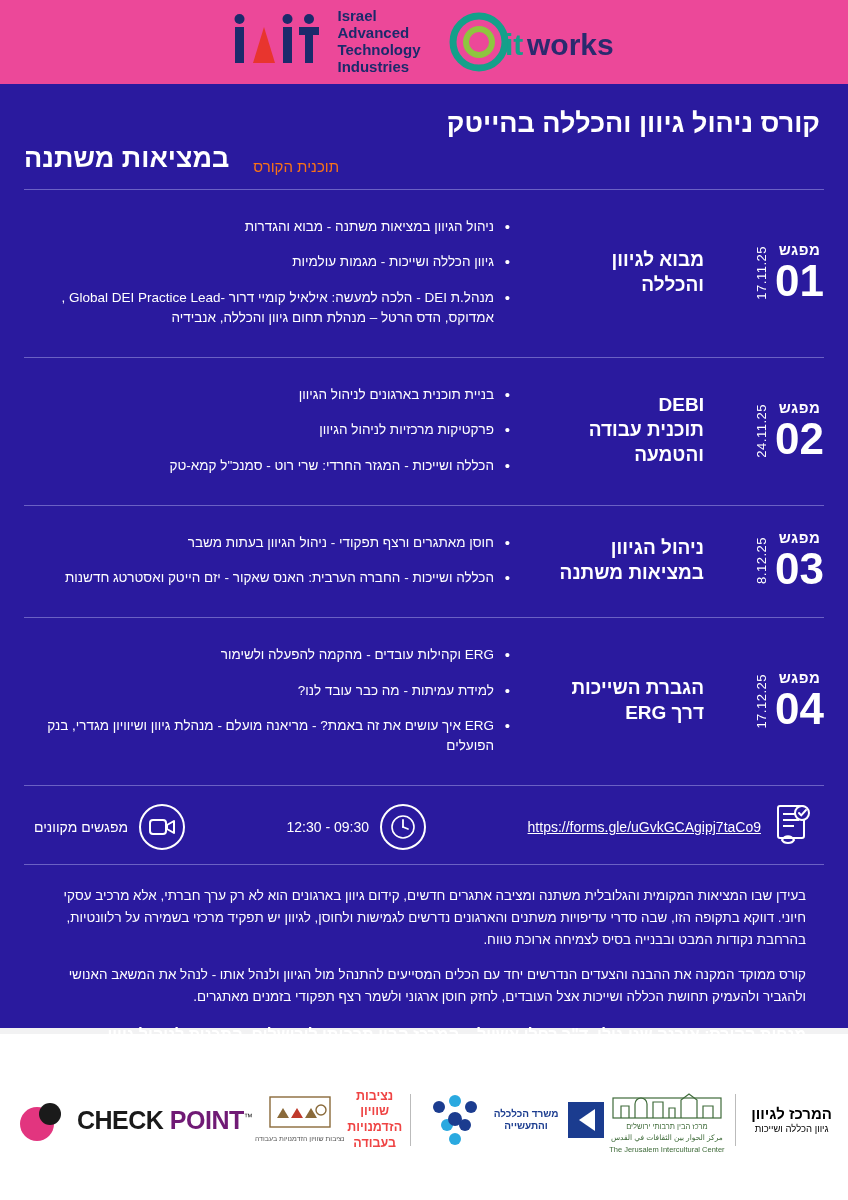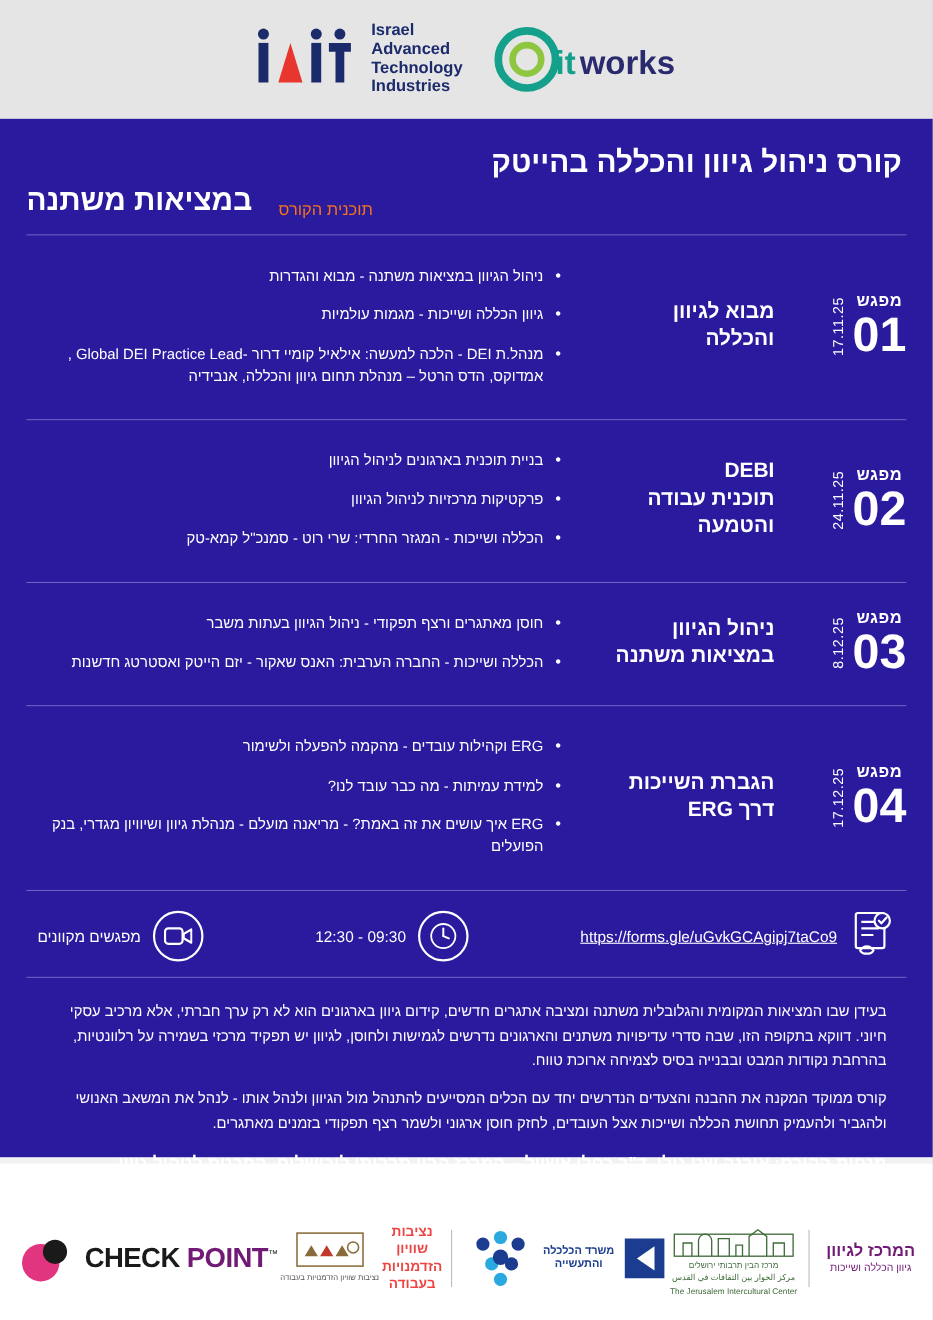--- a/index.html
+++ b/index.html
@@ -7,22 +7,22 @@
   body {
     width: 848px; height: 1200px;
     font-family: "Liberation Sans", sans-serif;
     background: #ffffff;
     overflow: hidden;
     position: relative;
   }
 
   
   .header-band {
-    height: 108px;
-    background: #e5e5e5;
+    height: 84px;
+    background: #ec4899;
     display: flex;
     align-items: center;
     justify-content: center;
     gap: 26px;
     direction: ltr;
   }
   .iati-logo { display:flex; align-items:center; gap:10px; }
   .iati-mark { position: relative; width: 96px; height: 58px; }
   .iati-mark svg { display:block; }
   .iati-text {
@@ -156,21 +156,21 @@
     padding: 0 16px;
     direction: ltr;
   }
   .footer-slot { display:flex; align-items:center; justify-content:center; }
   .cp-logo { display:flex; align-items:center; gap:9px; }
   .cp-text { font-size: 25px; font-weight: bold; color:#1a1a1a; letter-spacing:-.5px;}
   .cp-text .pink { color:#701a75; }
   .tm { font-size: 9px; vertical-align: super; font-weight: normal;}
   .mini-cap { font-size: 7px; color:#555; text-align:center; line-height:1.2;}
   .jic-text { font-size: 7.5px; color:#3f6b3a; text-align:center; line-height:1.25;}
-  .merkaz-text { text-align:center; color:#701a75; line-height:1.2; }
+  .merkaz-text { text-align:center; color:#000000; line-height:1.2; }
   .merkaz-text .l1 { font-size: 15px; font-weight: bold; }
   .merkaz-text .l2 { font-size: 9.5px; }
   .netzivut { color:#ef4444; font-weight:bold; font-size: 12.5px; line-height:1.25; text-align:center;}
   .misrad { color:#1b3c8f; font-weight:bold; font-size:10px; text-align:center; line-height:1.2;}
   .divider-v { width:1px; height:52px; background:#bbb; margin:0 8px; }
   .thin-sep { height: 6px; background:#f2f2f3; }
 </style>
 </head>
 <body>
 

